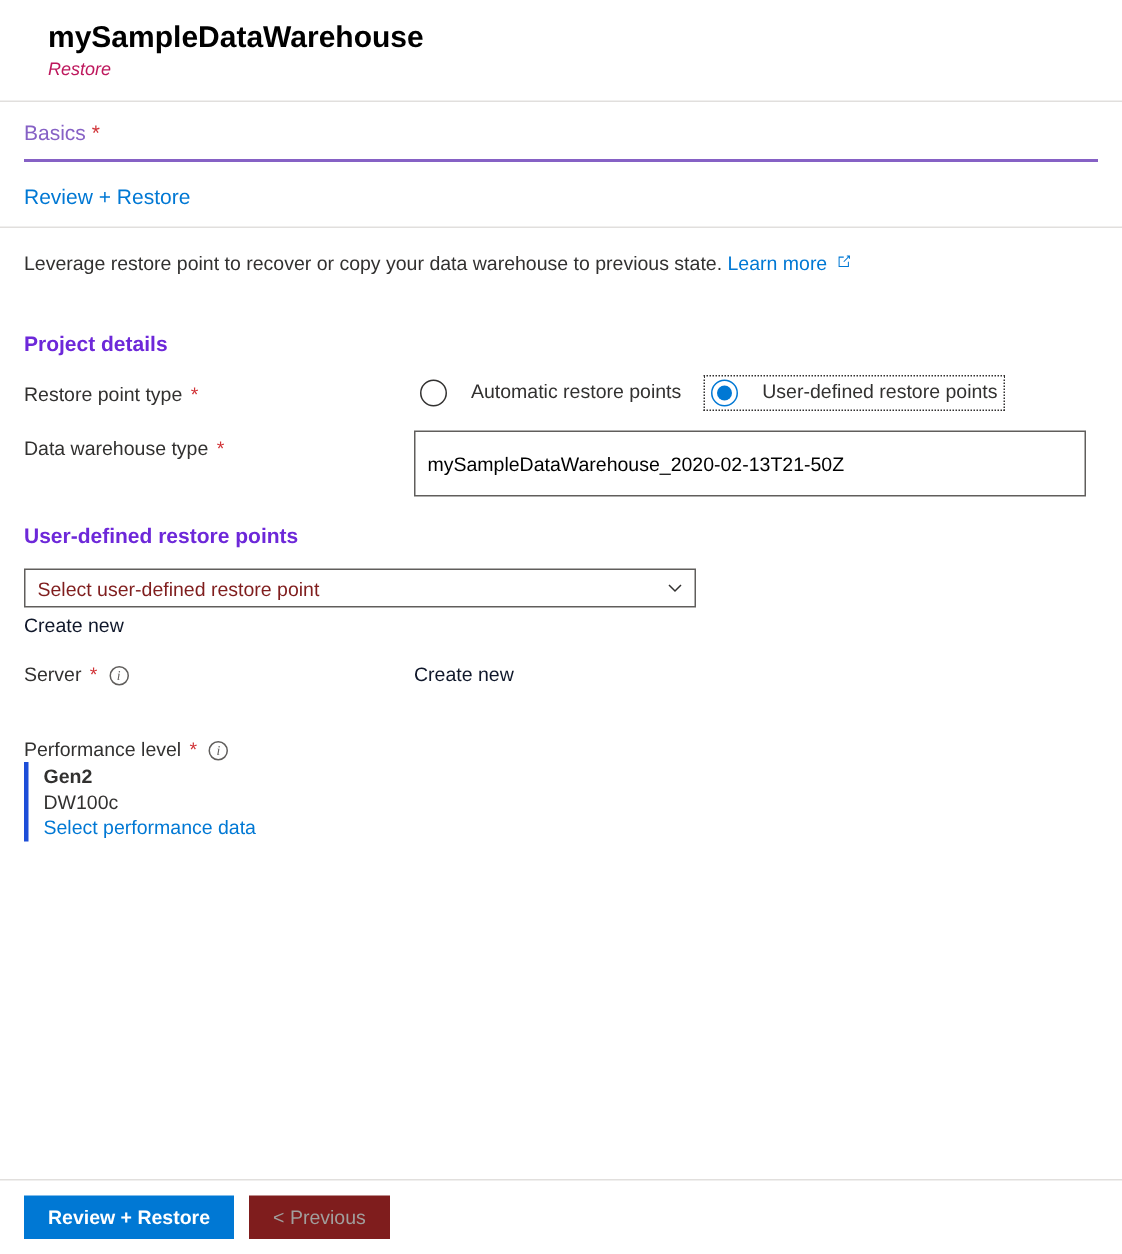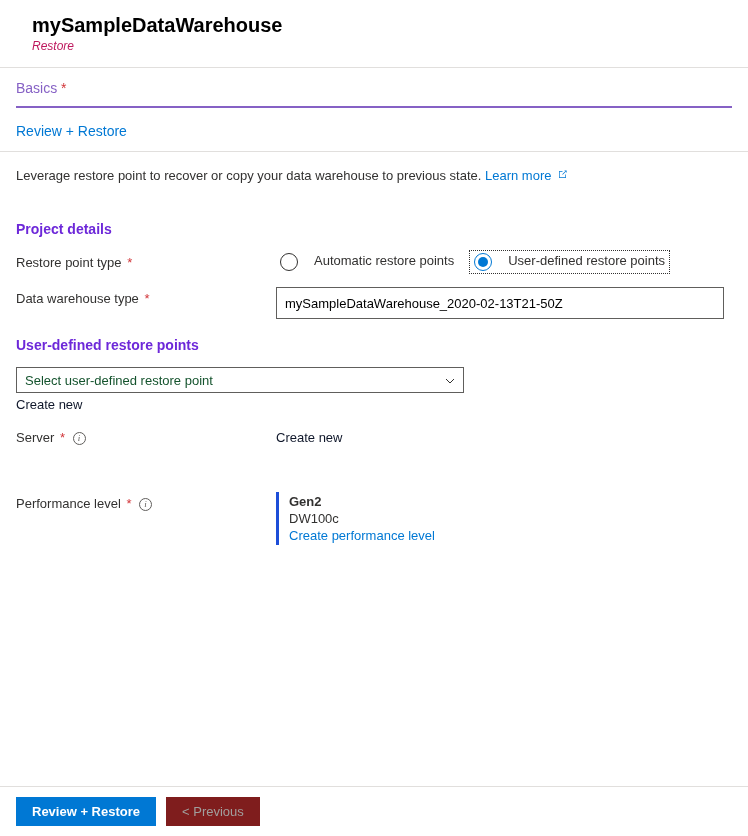--- a/index.html
+++ b/index.html
@@ -30,24 +30,24 @@
     .info-icon { display: inline-flex; align-items: center; justify-content: center; width: 13px; height: 13px; border: 1px solid #605e5c; border-radius: 50%; font-size: 9px; color: #605e5c; margin-left: 4px; line-height: 1; font-style: italic; font-family: serif; position: relative; top: -1px; }
     
     .radio-group { display: flex; gap: 12px; align-items: center; }
     .radio-option { display: flex; gap: 16px; cursor: pointer; padding: 2px 4px; }
     .radio-option.selected { outline: 1px dotted #323130; }
     .radio { width: 18px; height: 18px; border: 1px solid #323130; border-radius: 50%; display: flex; align-items: center; justify-content: center; }
     .radio.checked { border-color: #0078d4; }
     .radio.checked::after { content: ''; width: 10px; height: 10px; background: #0078d4; border-radius: 50%; }
     .radio-label { font-size: 13px; }
     
-    .text-input { width: 100%; height: 32px; border: 1px solid #605e5c; padding: 0 8px; font-size: 13px; }
+    .text-input { width: 100%; height: 44px; border: 1px solid #605e5c; padding: 0 8px; font-size: 13px; }
     
     .select-input { width: 100%; height: 26px; border: 1px solid #605e5c; padding: 0 8px; font-size: 13px; display: flex; align-items: center; justify-content: space-between; cursor: pointer; background: #fff; }
-    .select-input .placeholder { color: #14532d; }
+    .select-input .placeholder { color: #7f1d1d; }
     .chevron { font-size: 11px; color: #323130; }
     
     .link-below { color: #0f172a; text-decoration: none; font-size: 13px; cursor: pointer; display: inline-block; margin-top: 4px; }
     
     .perf-box { border-left: 3px solid #1d4ed8; padding: 2px 0 2px 10px; }
     .perf-box .gen { font-weight: 600; font-size: 13px; }
     .perf-box .tier { font-size: 13px; margin-top: 2px; }
     .perf-box .link { color: #0078d4; text-decoration: none; cursor: pointer; font-size: 13px; display: inline-block; margin-top: 2px; }
     
     .footer { position: fixed; bottom: 0; left: 0; width: 748px; background: #fff; padding: 10px 16px; border-top: 1px solid #e1dfdd; display: flex; gap: 10px; }
@@ -130,30 +130,30 @@
   <div class="form-row">
     <div class="form-label">
       <span>Server</span><span class="req"> *</span>
       <span class="info-icon">i</span>
     </div>
     <div class="form-field">
       <a class="link-below">Create new</a>
     </div>
   </div>
 
-  <div class="form-row" style="margin-top:46px;">
+  <div class="form-row" style="margin-top:30px;flex-direction:column;">
     <div class="form-label">
       <span>Performance level</span><span class="req"> *</span>
       <span class="info-icon">i</span>
     </div>
     <div class="form-field">
       <div class="perf-box">
         <div class="gen">Gen2</div>
         <div class="tier">DW100c</div>
-        <a class="link">Create performance level</a>
+        <a class="link">Select performance data</a>
       </div>
     </div>
   </div>
 
 </div>
 
 <div class="footer">
   <button class="btn-primary">Review + Restore</button>
   <button class="btn-secondary" disabled="">Previous</button>
 </div>

